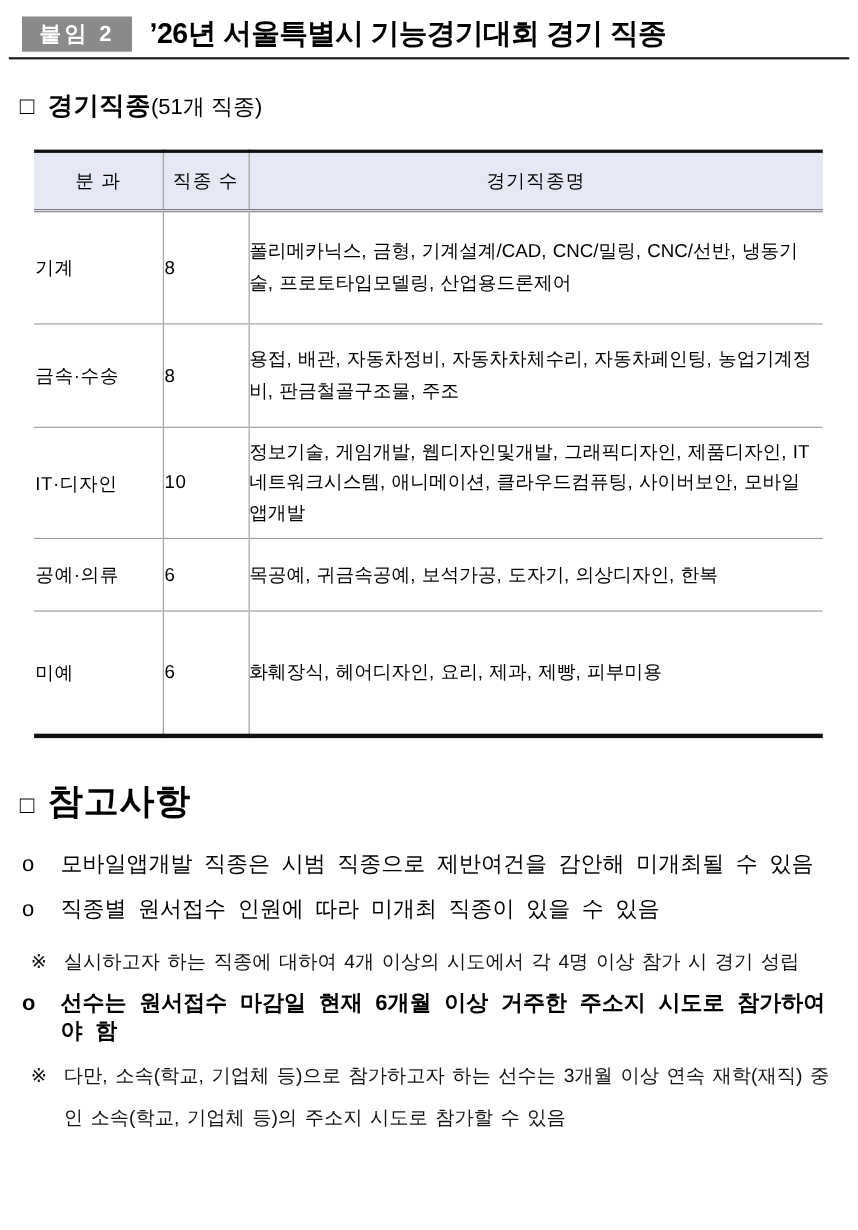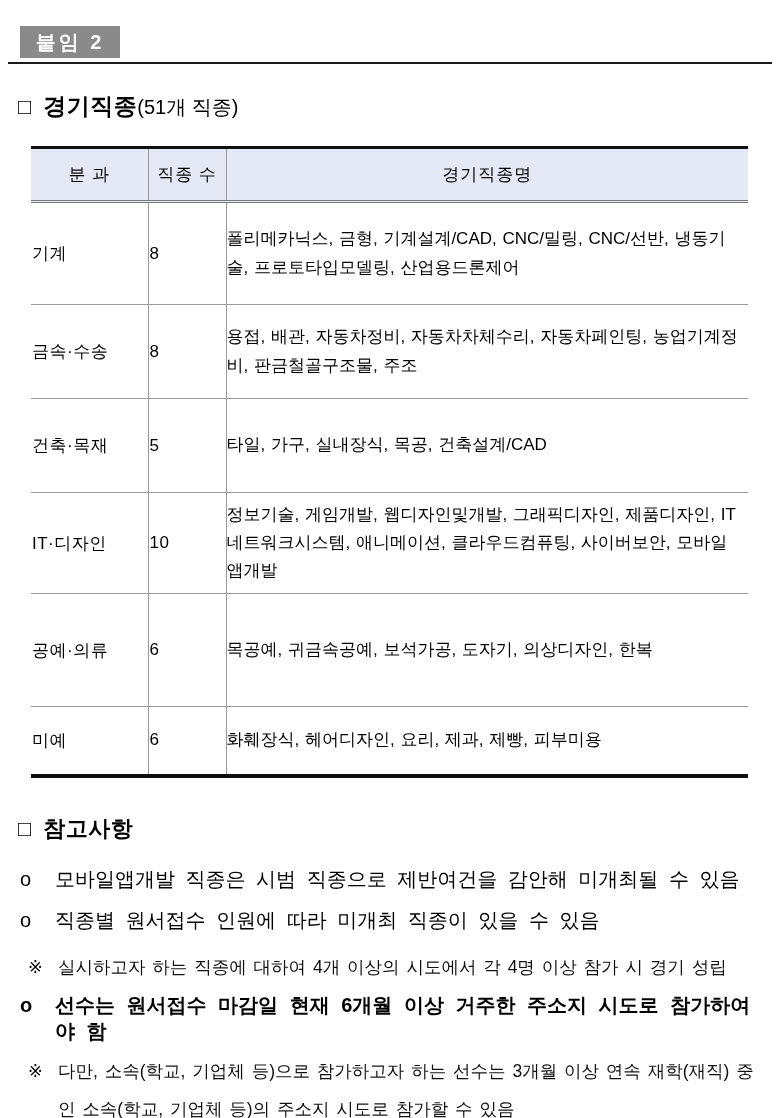--- a/index.html
+++ b/index.html
@@ -5,40 +5,40 @@
   html,body { margin:0; padding:0; }
   body {
     width:780px; height:1118px;
     background:#ffffff; color:#000;
     font-family:"Liberation Sans","DejaVu Sans",sans-serif;
     overflow:hidden;
   }
   .page { position:relative; width:780px; height:1118px; }
 
   
-  .hdr { display:flex; align-items:center; padding:26px 8px 0 20px; }
+  .hdr { display:flex; align-items:center; padding:13px 8px 0 20px; }
   .badge {
     background:#8a8a8a; color:#fff;
     width:100px; height:32px; flex:none;
     display:flex; align-items:center; justify-content:center;
     font-size:20px; font-weight:bold; letter-spacing:3px;
   }
   .title {
     margin:0 0 0 16px; font-size:26px; font-weight:900;
     letter-spacing:-0.5px; white-space:nowrap;
   }
   .rule { border-top:2px solid #1c1c1c; margin:4px 8px 0 8px; }
 
   
   .sec { display:flex; align-items:baseline; margin:27px 0 0 18px; }
   .sec .marker { font-size:22px; font-weight:normal; margin-right:12px; }
   .sec .sec-title { font-size:23px; font-weight:bold; letter-spacing:0.5px; }
   .sec .sec-sub { font-size:20px; font-weight:normal;text-align:right; }
   .sec.notes-head { margin-top:36px; }
-  .sec.notes-head .sec-title { font-size:22px;text-align:right; }
+  .sec.notes-head .sec-title { font-size:32px;text-align:right; }
 
   
   table.jobs {
     border-collapse:collapse; table-layout:fixed;
     width:717px; margin:24px 0 0 31px;
     border-top:3px solid #111; border-bottom:4px solid #111;
     font-size:17px;
   }
   table.jobs col.c1 { width:117px; }
   table.jobs col.c2 { width:78px; }
@@ -69,20 +69,21 @@
   .note-sub .bullet { width:30px; }
   .note-bold { font-weight:bold; word-spacing:6px; margin-bottom:8px; }
 </style>
 </head>
 <body>
 
 <div class="page">
 
   <div class="hdr">
     <div class="badge">붙임 2</div>
+    <h1 class="title">’26년 서울특별시 기능경기대회 경기 직종</h1>
   </div>
   <div class="rule"></div>
 
   <div class="sec">
     <span class="marker">□</span>
     <span class="sec-title">경기직종</span>
     <span class="sec-sub">(51개 직종)</span>
   </div>
 
   <table class="jobs">
@@ -101,25 +102,20 @@
     <tbody>
       <tr>
         <td class="cell-div">기계</td>
         <td class="cell-cnt">8</td>
         <td class="cell-jobs">폴리메카닉스, 금형, 기계설계/CAD, CNC/밀링, CNC/선반, 냉동기술, 프로토타입모델링, 산업용드론제어</td>
       </tr>
       <tr>
         <td class="cell-div">금속·수송</td>
         <td class="cell-cnt">8</td>
         <td class="cell-jobs">용접, 배관, 자동차정비, 자동차차체수리, 자동차페인팅, 농업기계정비, 판금철골구조물, 주조</td>
-      </tr>
-      <tr>
-        <td class="cell-div">건축·목재</td>
-        <td class="cell-cnt">5</td>
-        <td class="cell-jobs">타일, 가구, 실내장식, 목공, 건축설계/CAD</td>
       </tr>
       <tr>
         <td class="cell-div">IT·디자인</td>
         <td class="cell-cnt">10</td>
         <td class="cell-jobs">정보기술, 게임개발, 웹디자인및개발, 그래픽디자인, 제품디자인, IT네트워크시스템, 애니메이션, 클라우드컴퓨팅, 사이버보안, 모바일앱개발</td>
       </tr>
       <tr>
         <td class="cell-div">공예·의류</td>
         <td class="cell-cnt">6</td>
         <td class="cell-jobs">목공예, 귀금속공예, 보석가공, 도자기, 의상디자인, 한복</td>

